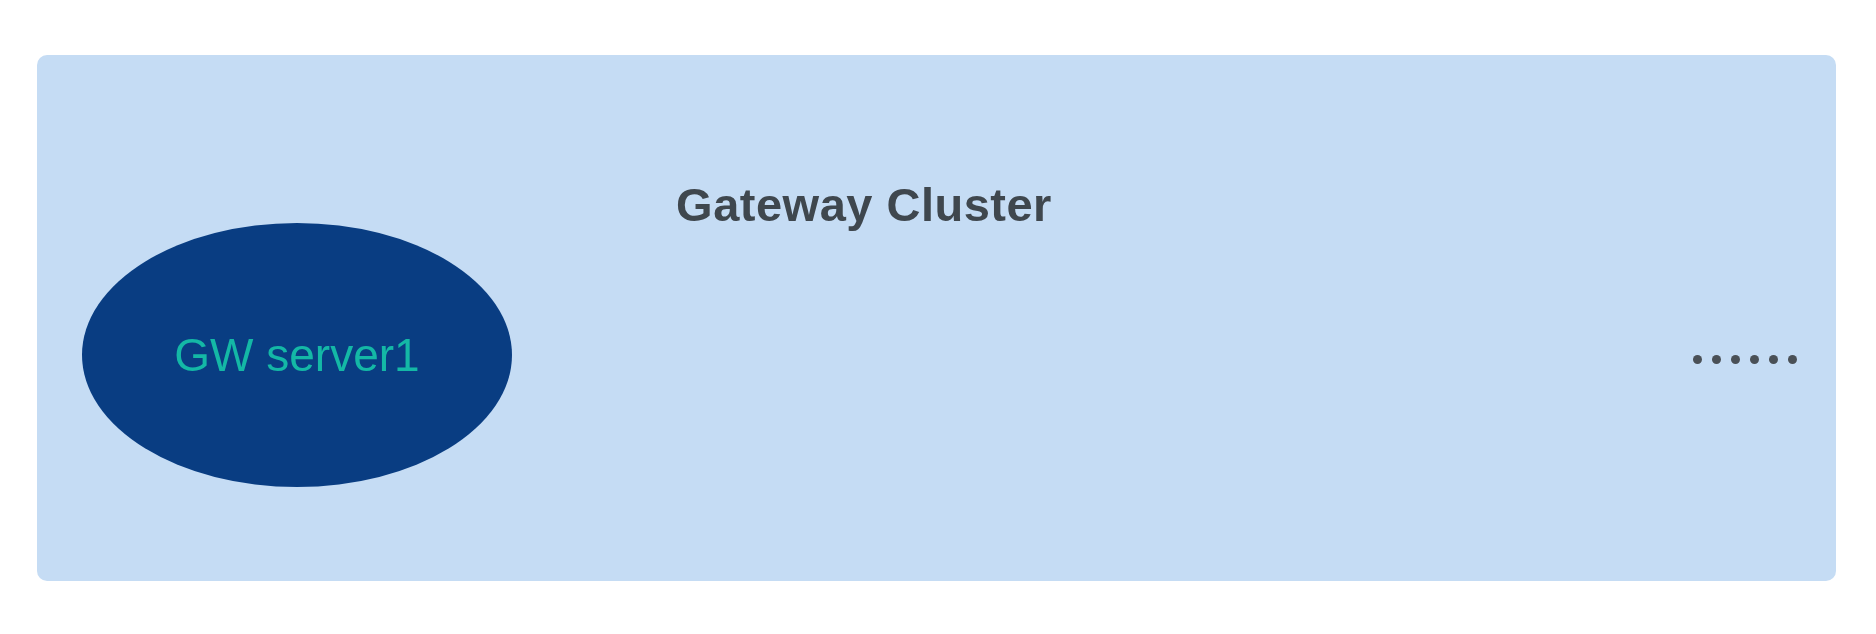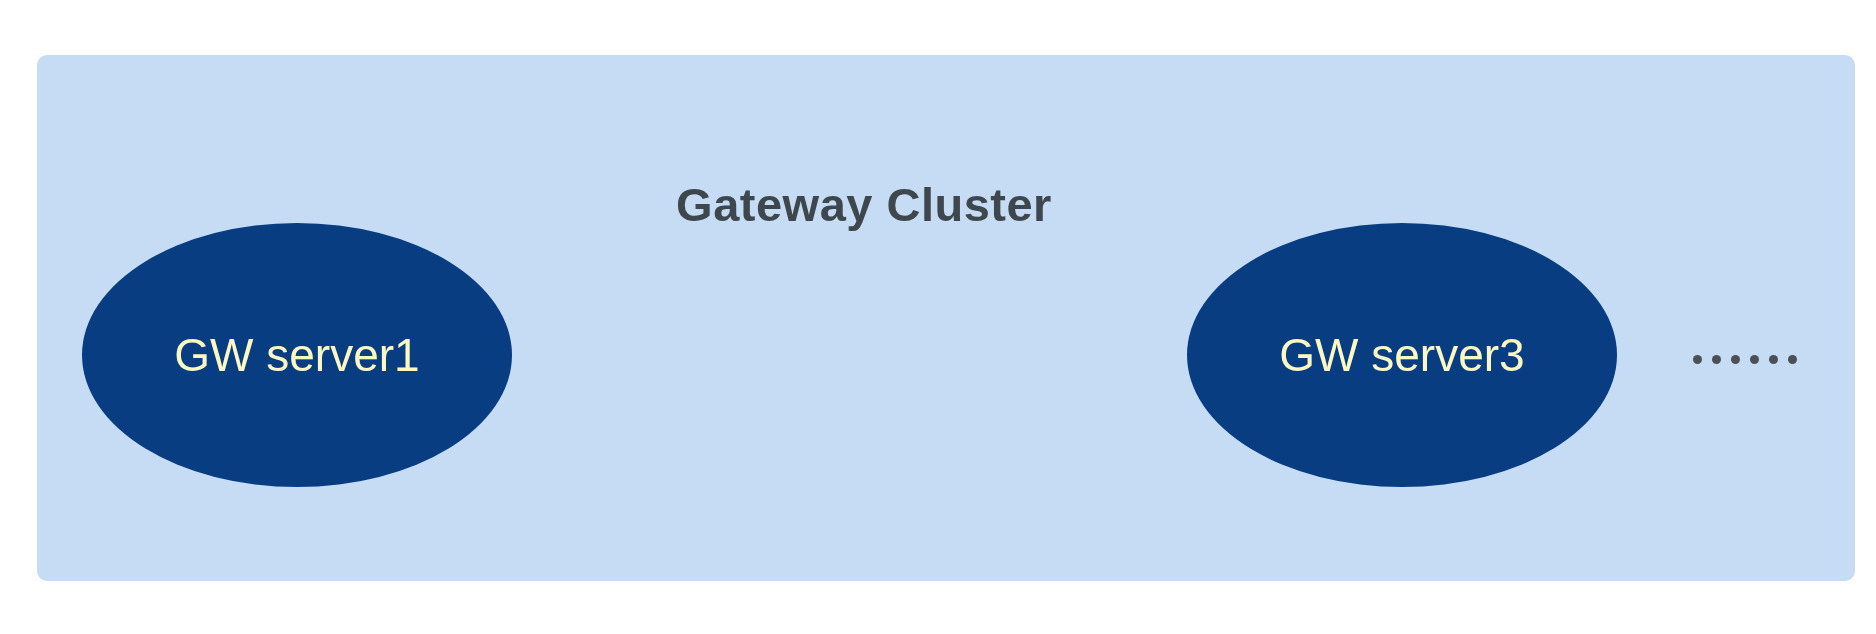--- a/index.html
+++ b/index.html
@@ -18,21 +18,20 @@
     background: #ffffff;
   }
   .cluster-panel {
     position: absolute;
     left: 37px;
     top: 55px;
     width: 1799px;
     height: 526px;
     background: #c5dcf4;
     border-radius: 10px;
-    padding-left: 19px;
   }
   .cluster-title {
     position: absolute;
     left: 827px;
     top: 122px;
     transform: translateX(-50%);
     font-size: 47px;
     font-weight: bold;
     color: #3f474e;
     white-space: nowrap;
@@ -43,21 +42,21 @@
     top: 168px;
     width: 430px;
     height: 264px;
     background: #093d82;
     border-radius: 50%;
     display: flex;
     align-items: center;
     justify-content: center;
   }
   .gw-ellipse .gw-label {
-    color: #fef9c3;
+    color: #14b8a6;
     font-size: 46px;
     font-weight: 500;
     white-space: nowrap;
   }
   .gw-ellipse.e1 { left: 45px; }
   .gw-ellipse.e2 { left: 596px; }
   .gw-ellipse.e3 { left: 1150px; }
   .more-dots {
     position: absolute;
     left: 1656px;
@@ -79,23 +78,20 @@
 
 <div class="stage">
   <div class="cluster-panel">
     <div class="cluster-title">Gateway Cluster</div>
 
     <div class="gw-ellipse e1">
       <span class="gw-label">GW server1</span>
     </div>
 
 
-    <div class="gw-ellipse e3">
-      <span class="gw-label">GW server3</span>
-    </div>
 
     <div class="more-dots">
         <span class="dot"></span>
         <span class="dot"></span>
         <span class="dot"></span>
         <span class="dot"></span>
         <span class="dot"></span>
         <span class="dot"></span>
       </div>
   </div>

